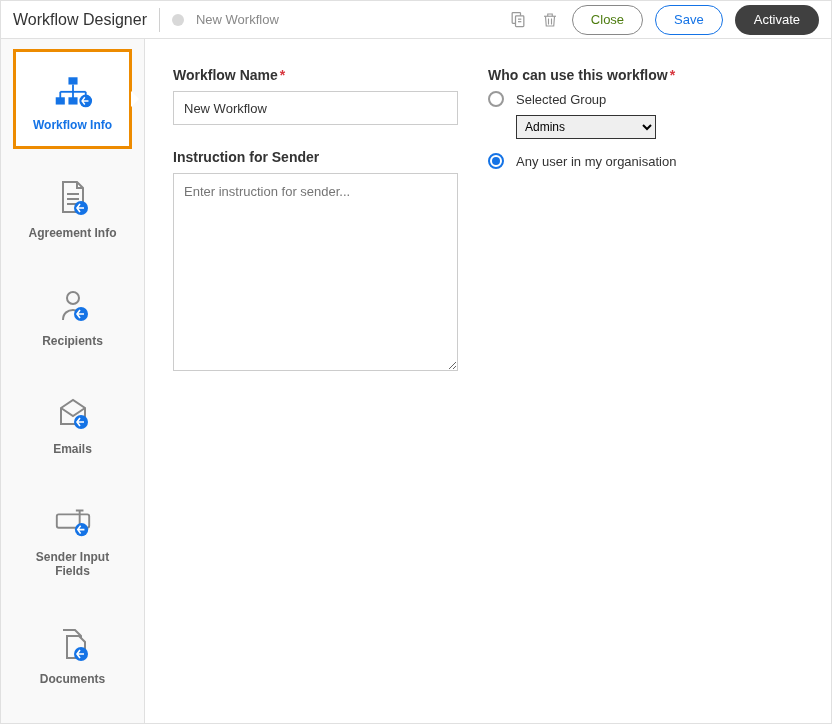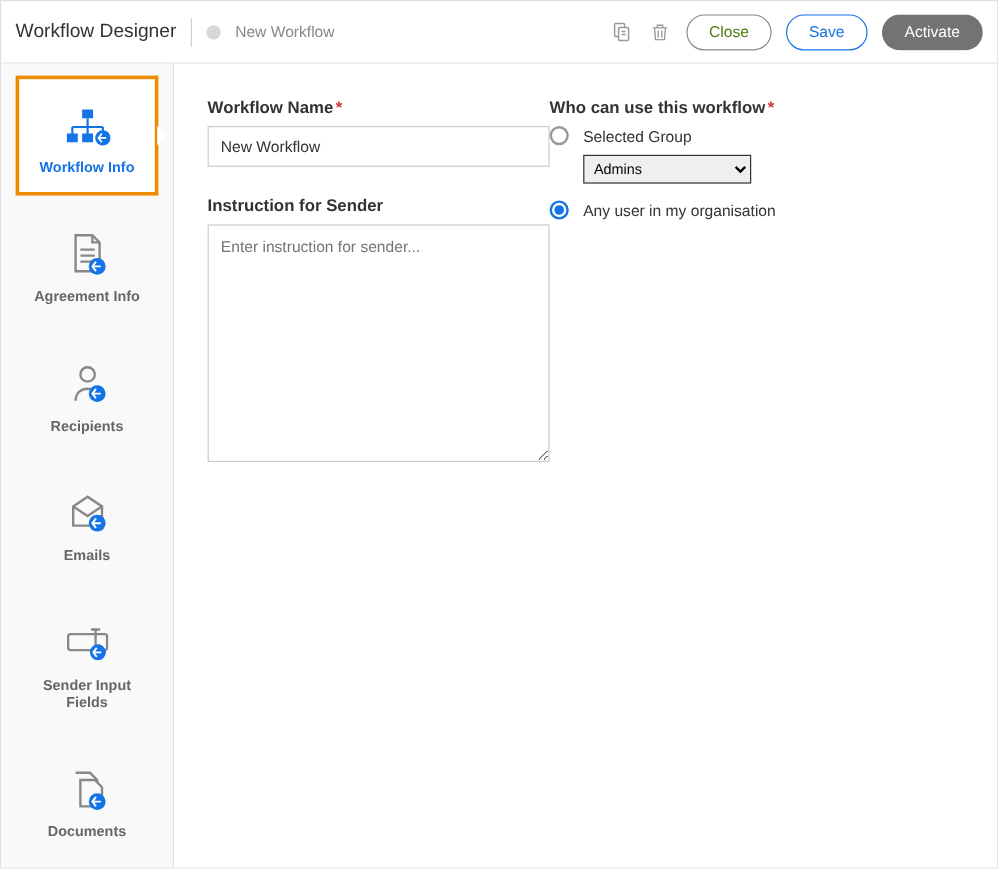--- a/index.html
+++ b/index.html
@@ -14,21 +14,21 @@
       display: flex;
       flex-direction: column;
       width: 100%;
       height: 100%;
       border: 1px solid #e0e0e0;
       box-shadow: 2px 4px 8px rgba(0,0,0,0.2);
     }
     .header {
       display: flex;
       align-items: center;
-      height: 52px;
+      height: 38px;
       padding: 0 12px;
       border-bottom: 1px solid #e0e0e0;
       gap: 12px;
     }
     .header-title {
       font-size: 16px;
       color: #333;
     }
     .header-divider {
       width: 1px;
@@ -69,21 +69,21 @@
     }
     .btn-close {
       border-color: #888;
       color: #4d7c0f;
     }
     .btn-save {
       border-color: #1473e6;
       color: #1473e6;
     }
     .btn-activate {
-      background: #737373;
+      background: #404040;
       color: #fff;
     }
     .body {
       display: flex;
       flex: 1;
       min-height: 0;
     }
     .sidebar {
       width: 144px;
       background: #f9f9f9;
@@ -128,20 +128,21 @@
     }
     .side-label {
       font-size: 12px;
       font-weight: 600;
       text-align: center;
     }
     .main {
       flex: 1;
       padding: 28px 28px;
       display: flex;
+      gap: 30px;
     }
     .col-left { flex: 0 0 285px; }
     .col-right { flex: 1; }
     .field-label {
       font-size: 14px;
       font-weight: 600;
       color: #333;
       margin-bottom: 8px;
     }
     .req { color: #d7373f; margin-left: 2px; }

